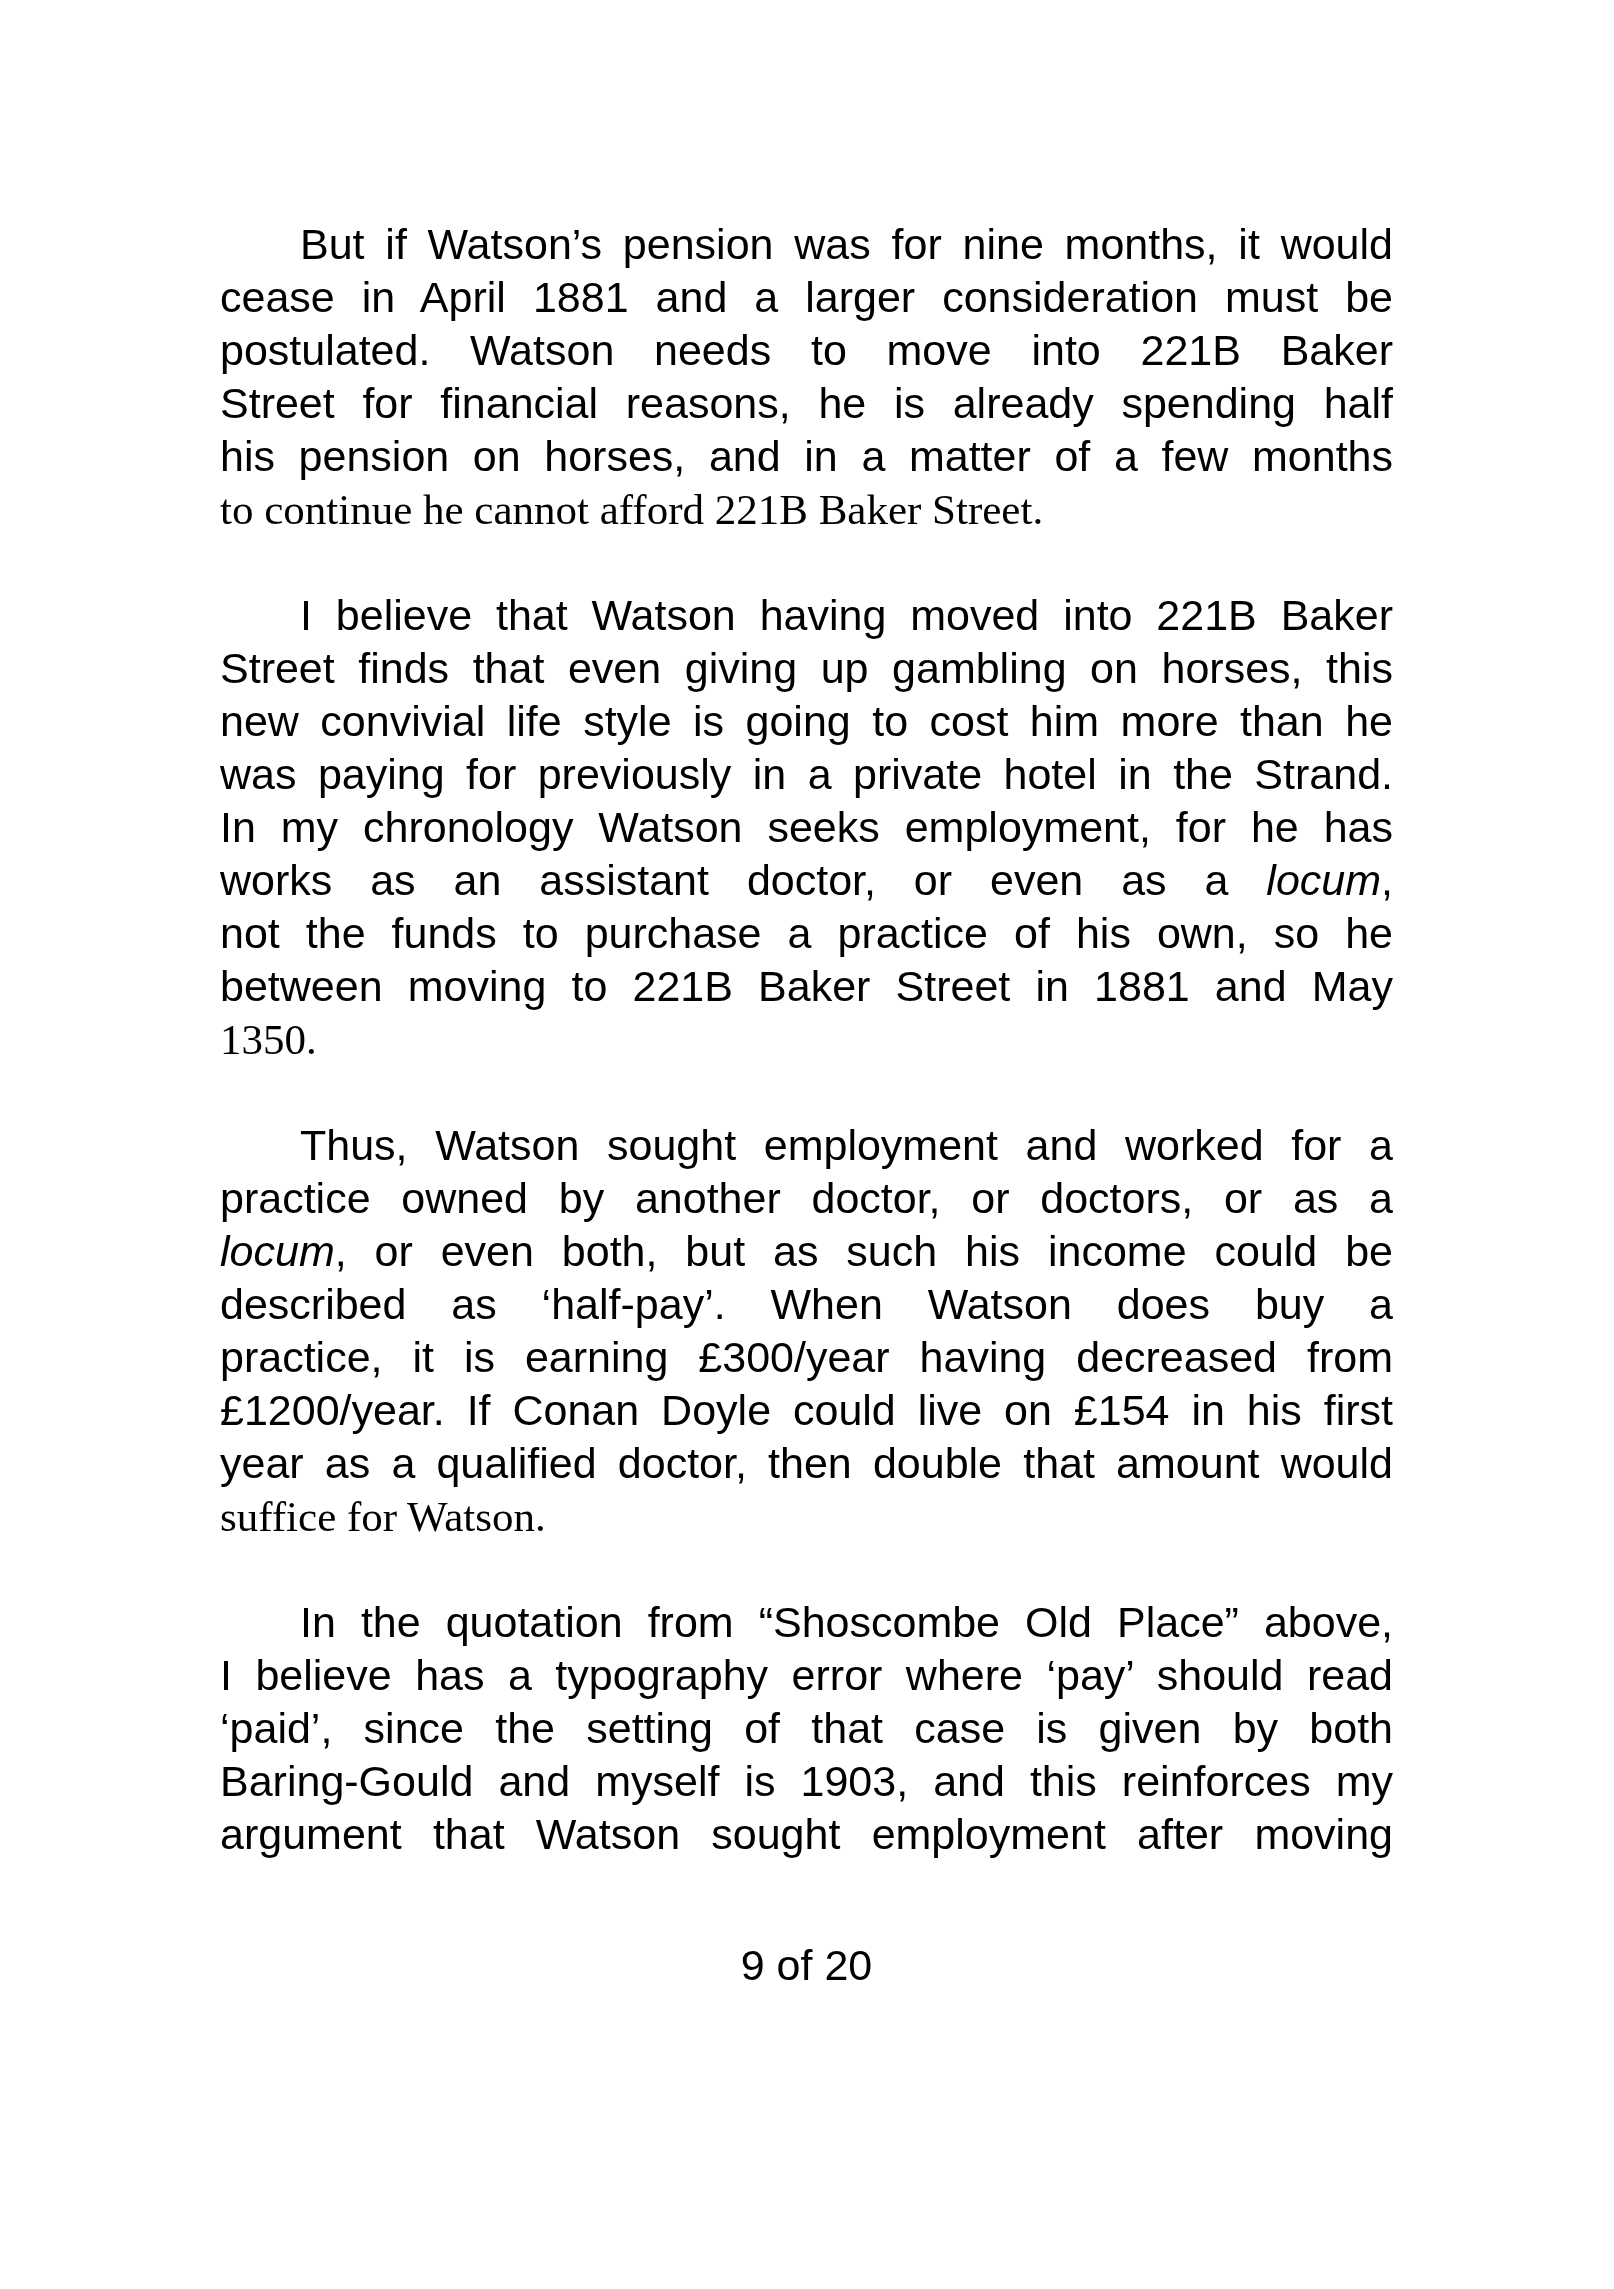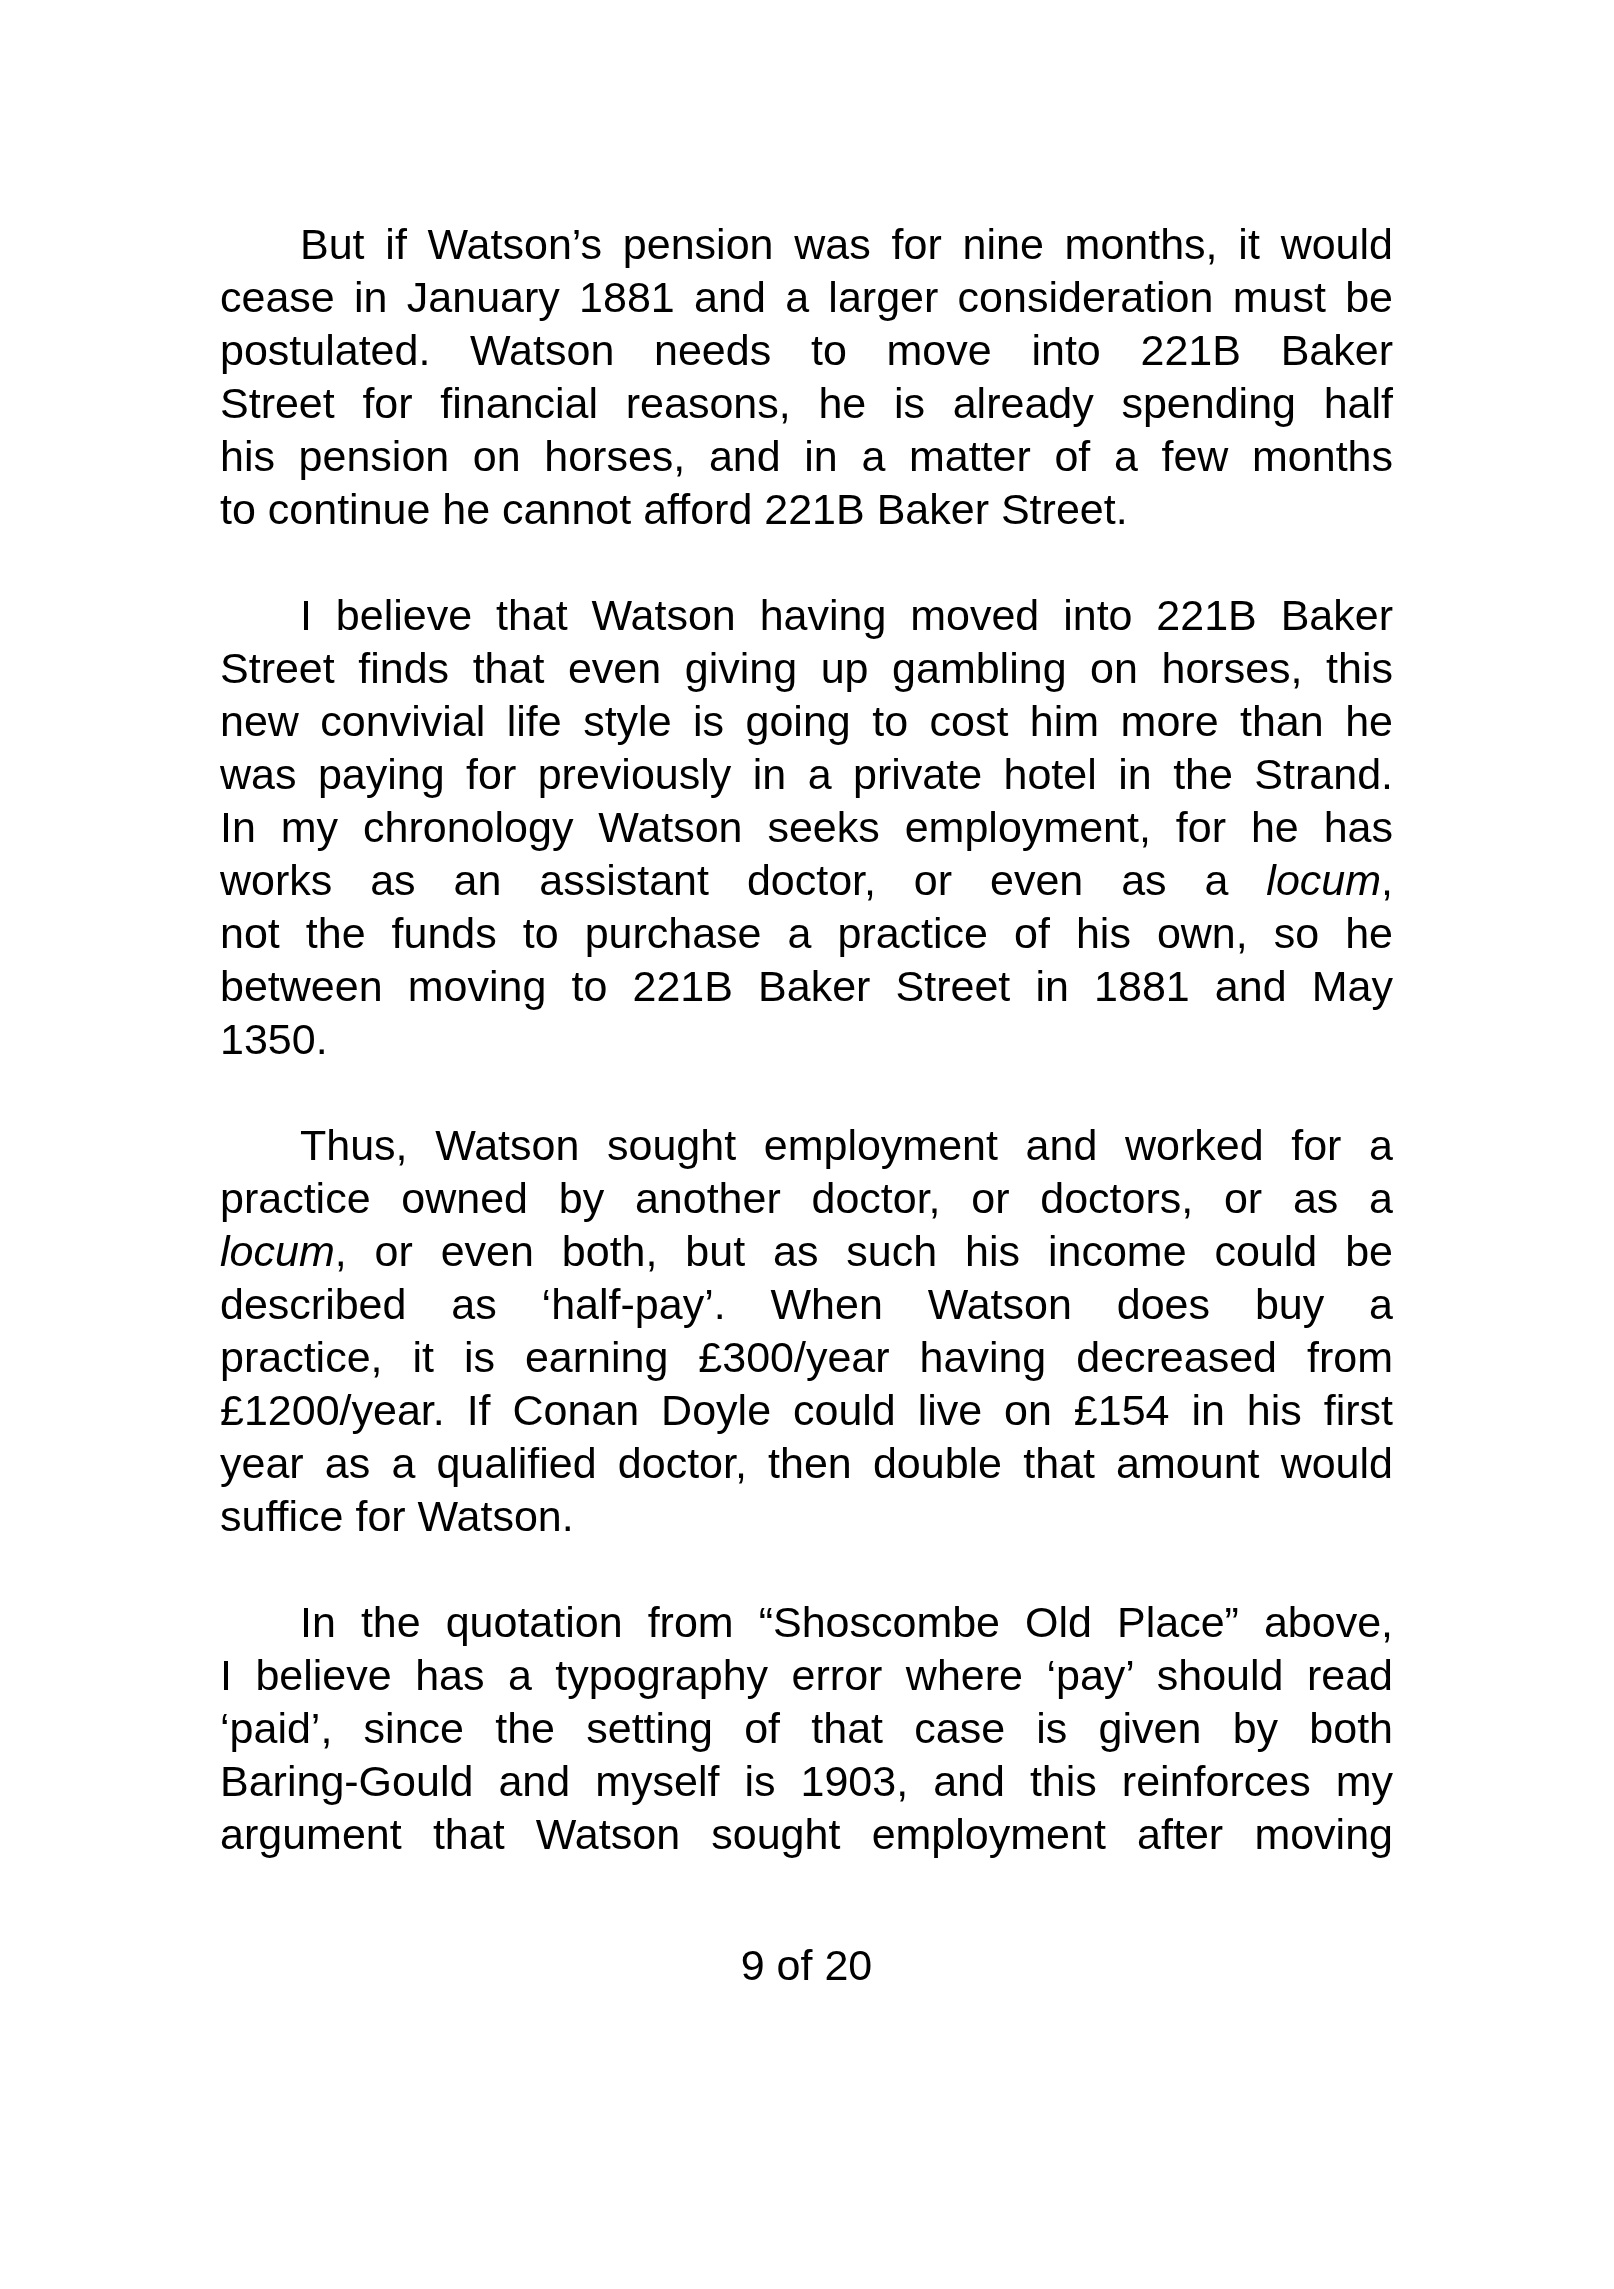--- a/index.html
+++ b/index.html
@@ -30,41 +30,42 @@
   .para{
     margin:0 0 var(--lh) 0;
   }
   .line{
     text-align:justify;
     text-align-last:justify;
     white-space:normal;
   }
   .line.noju{
     text-align-last:left;
+    font-family:Liberation Serif, serif;
   }
   .line.indent{
     text-indent:var(--indent);
   }
   .line em{
     font-style:italic;
   }
   .footer{
     margin-top:25px;
     text-align:center;
     text-align-last:center;
   }
 </style>
 </head>
 <body>
 
 <div class="page">
   <div>
       <div class="para">
         <div class="line indent"><span>But if Watson’s pension was for nine months, it would</span></div>
-        <div class="line"><span>cease in January 1881 and a larger consideration must be</span></div>
+        <div class="line"><span>cease in April 1881 and a larger consideration must be</span></div>
         <div class="line"><span>postulated. Watson needs to move into 221B Baker</span></div>
         <div class="line"><span>Street for financial reasons, he is already spending half</span></div>
         <div class="line"><span>his pension on horses, and in a matter of a few months</span></div>
         <div class="line noju"><span>to continue he cannot afford 221B Baker Street.</span></div>
       </div>
       <div class="para">
         <div class="line indent"><span>I believe that Watson having moved into 221B Baker</span></div>
         <div class="line"><span>Street finds that even giving up gambling on horses, this</span></div>
         <div class="line"><span>new convivial life style is going to cost him more than he</span></div>
         <div class="line"><span>was paying for previously in a private hotel in the Strand.</span></div>

